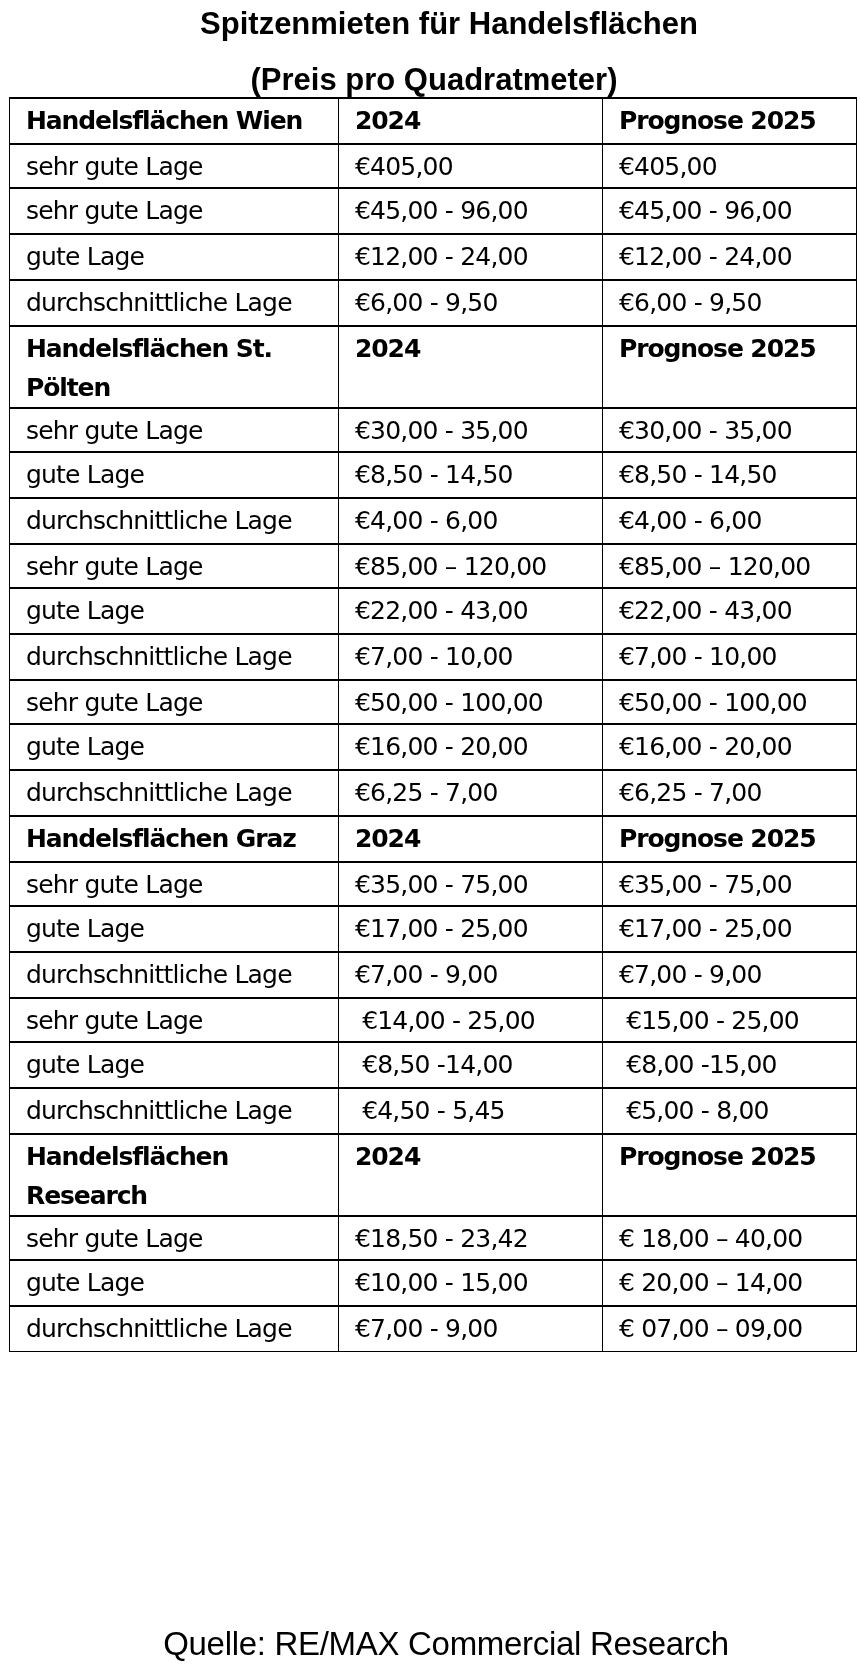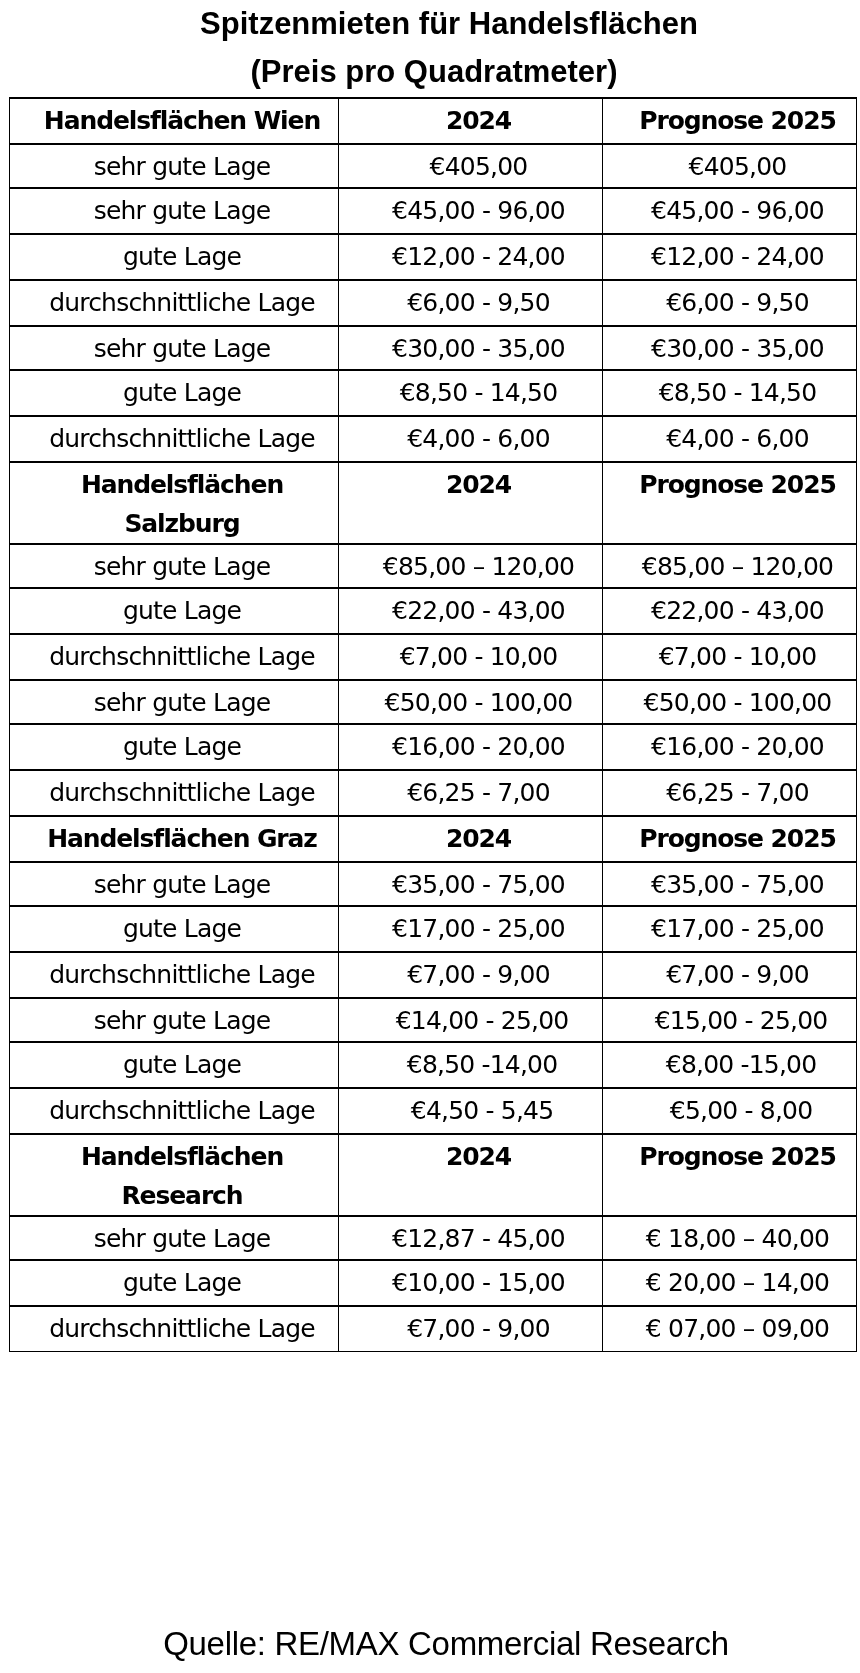--- a/index.html
+++ b/index.html
@@ -21,29 +21,28 @@
       width: 810px;
       text-align: center;
       font-family: "Liberation Sans", sans-serif;
       font-weight: bold;
       font-size: 31px;
       line-height: 36px;
       letter-spacing: 0px;
       margin-left: 44px;
     }
     .title-1 { top: 6px; }
-    .title-2 { top: 54px; left: 30px; width: 720px; }
+    .title-2 { top: 62px; left: 30px; width: 720px; }
     table.rent-table {
       position: absolute;
       left: 9px;
       top: 97px;
       width: 847px;
       border-collapse: collapse;
       table-layout: fixed;
-      text-align: center;
     }
     table.rent-table col.c1 { width: 329px; }
     table.rent-table col.c2 { width: 264px; }
     table.rent-table col.c3 { width: 254px; }
     table.rent-table td {
       border: 1px solid #000;
       padding: 0 0 0 16px;
       vertical-align: top;
       font-family: "DejaVu Sans", sans-serif;
       font-size: 25px;
@@ -116,41 +115,41 @@
       <td>gute Lage</td>
       <td>€12,00 - 24,00</td>
       <td>€12,00 - 24,00</td>
     </tr>
     <tr class="data dl">
       <td>durchschnittliche Lage</td>
       <td>€6,00 - 9,50</td>
       <td>€6,00 - 9,50</td>
     </tr>
 
+    <tr class="section h2">
+      <td class="wrap">Handelsflächen St. Pölten</td>
+      <td>2024</td>
+      <td>Prognose 2025</td>
+    </tr>
     <tr class="data d">
       <td>sehr gute Lage</td>
       <td>€30,00 - 35,00</td>
       <td>€30,00 - 35,00</td>
     </tr>
     <tr class="data dl">
       <td>gute Lage</td>
       <td>€8,50 - 14,50</td>
       <td>€8,50 - 14,50</td>
     </tr>
     <tr class="data dl">
       <td>durchschnittliche Lage</td>
       <td>€4,00 - 6,00</td>
       <td>€4,00 - 6,00</td>
     </tr>
 
-    <tr class="section h2">
-      <td class="wrap">Handelsflächen Salzburg</td>
-      <td>2024</td>
-      <td>Prognose 2025</td>
-    </tr>
     <tr class="data d">
       <td>sehr gute Lage</td>
       <td>€85,00 – 120,00</td>
       <td>€85,00 – 120,00</td>
     </tr>
     <tr class="data dl">
       <td>gute Lage</td>
       <td>€22,00 - 43,00</td>
       <td>€22,00 - 43,00</td>
     </tr>
@@ -213,21 +212,21 @@
       <td style="white-space:pre"> €5,00 - 8,00</td>
     </tr>
 
     <tr class="section h2">
       <td class="wrap">Handelsflächen Research</td>
       <td>2024</td>
       <td>Prognose 2025</td>
     </tr>
     <tr class="data d">
       <td>sehr gute Lage</td>
-      <td>€12,87 - 45,00</td>
+      <td>€18,50 - 23,42</td>
       <td>€ 18,00 – 40,00</td>
     </tr>
     <tr class="data dl">
       <td>gute Lage</td>
       <td>€10,00 - 15,00</td>
       <td>€ 20,00 – 14,00</td>
     </tr>
     <tr class="data dl">
       <td>durchschnittliche Lage</td>
       <td>€7,00 - 9,00</td>

